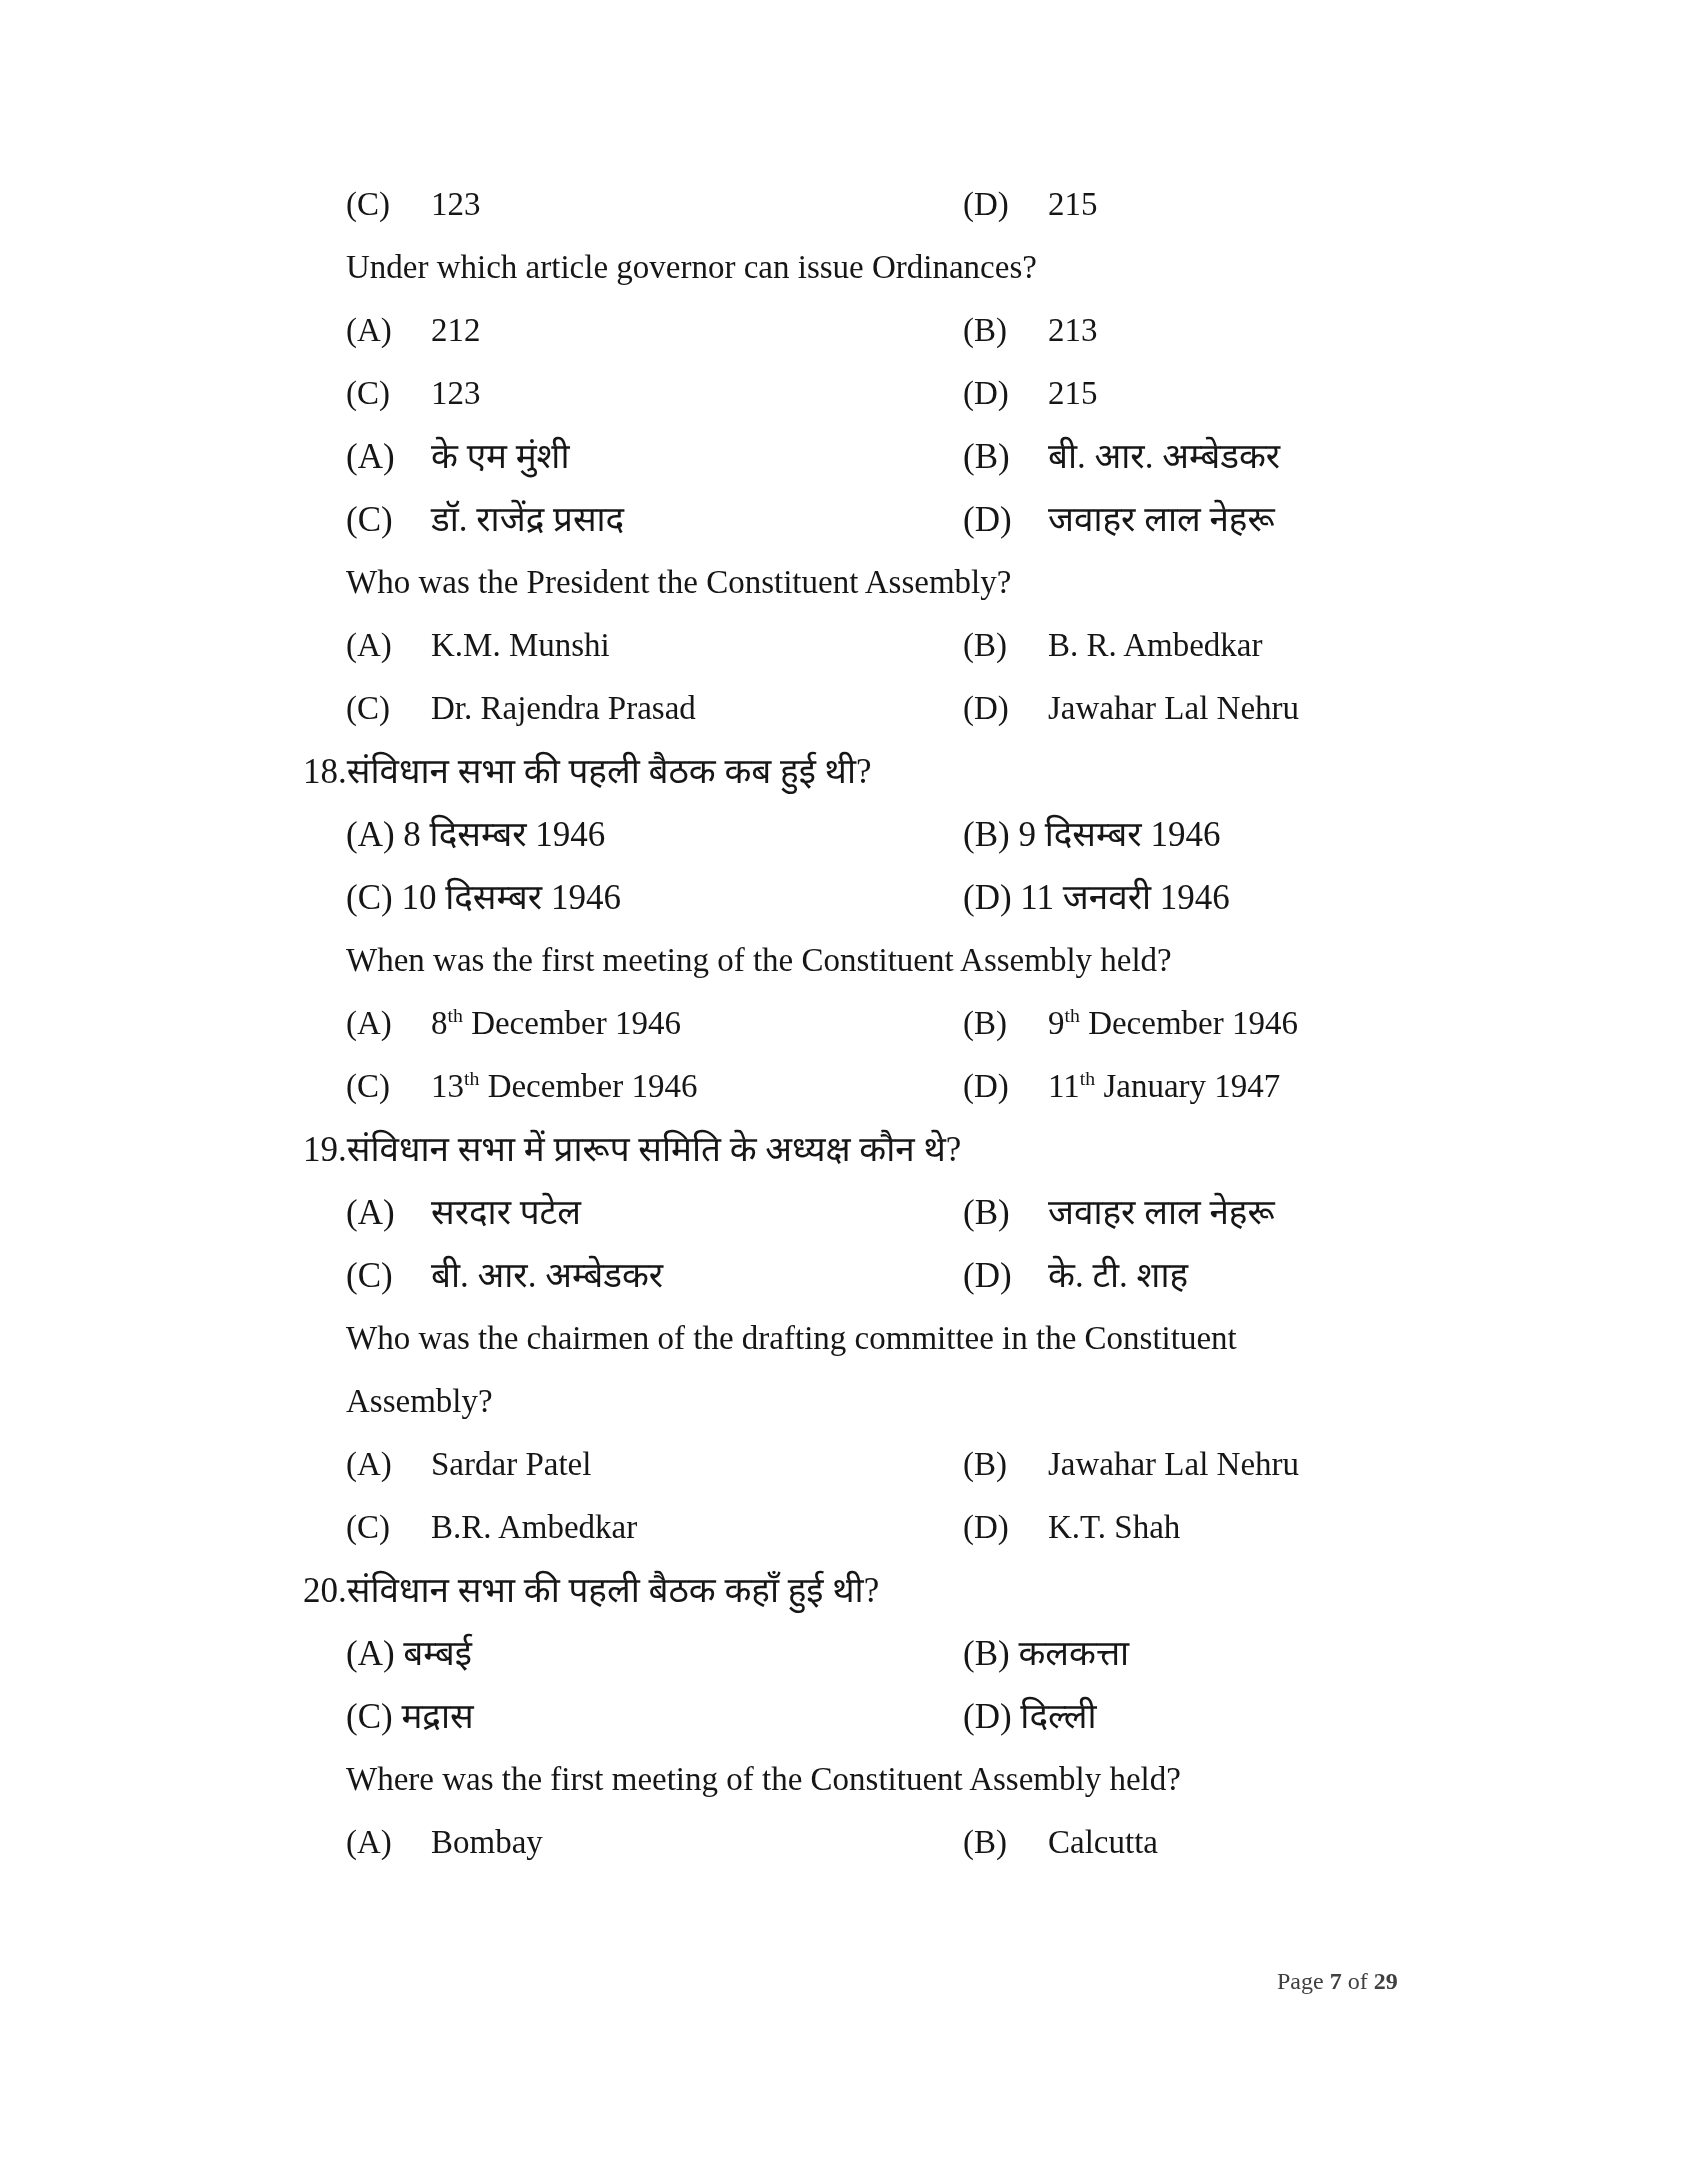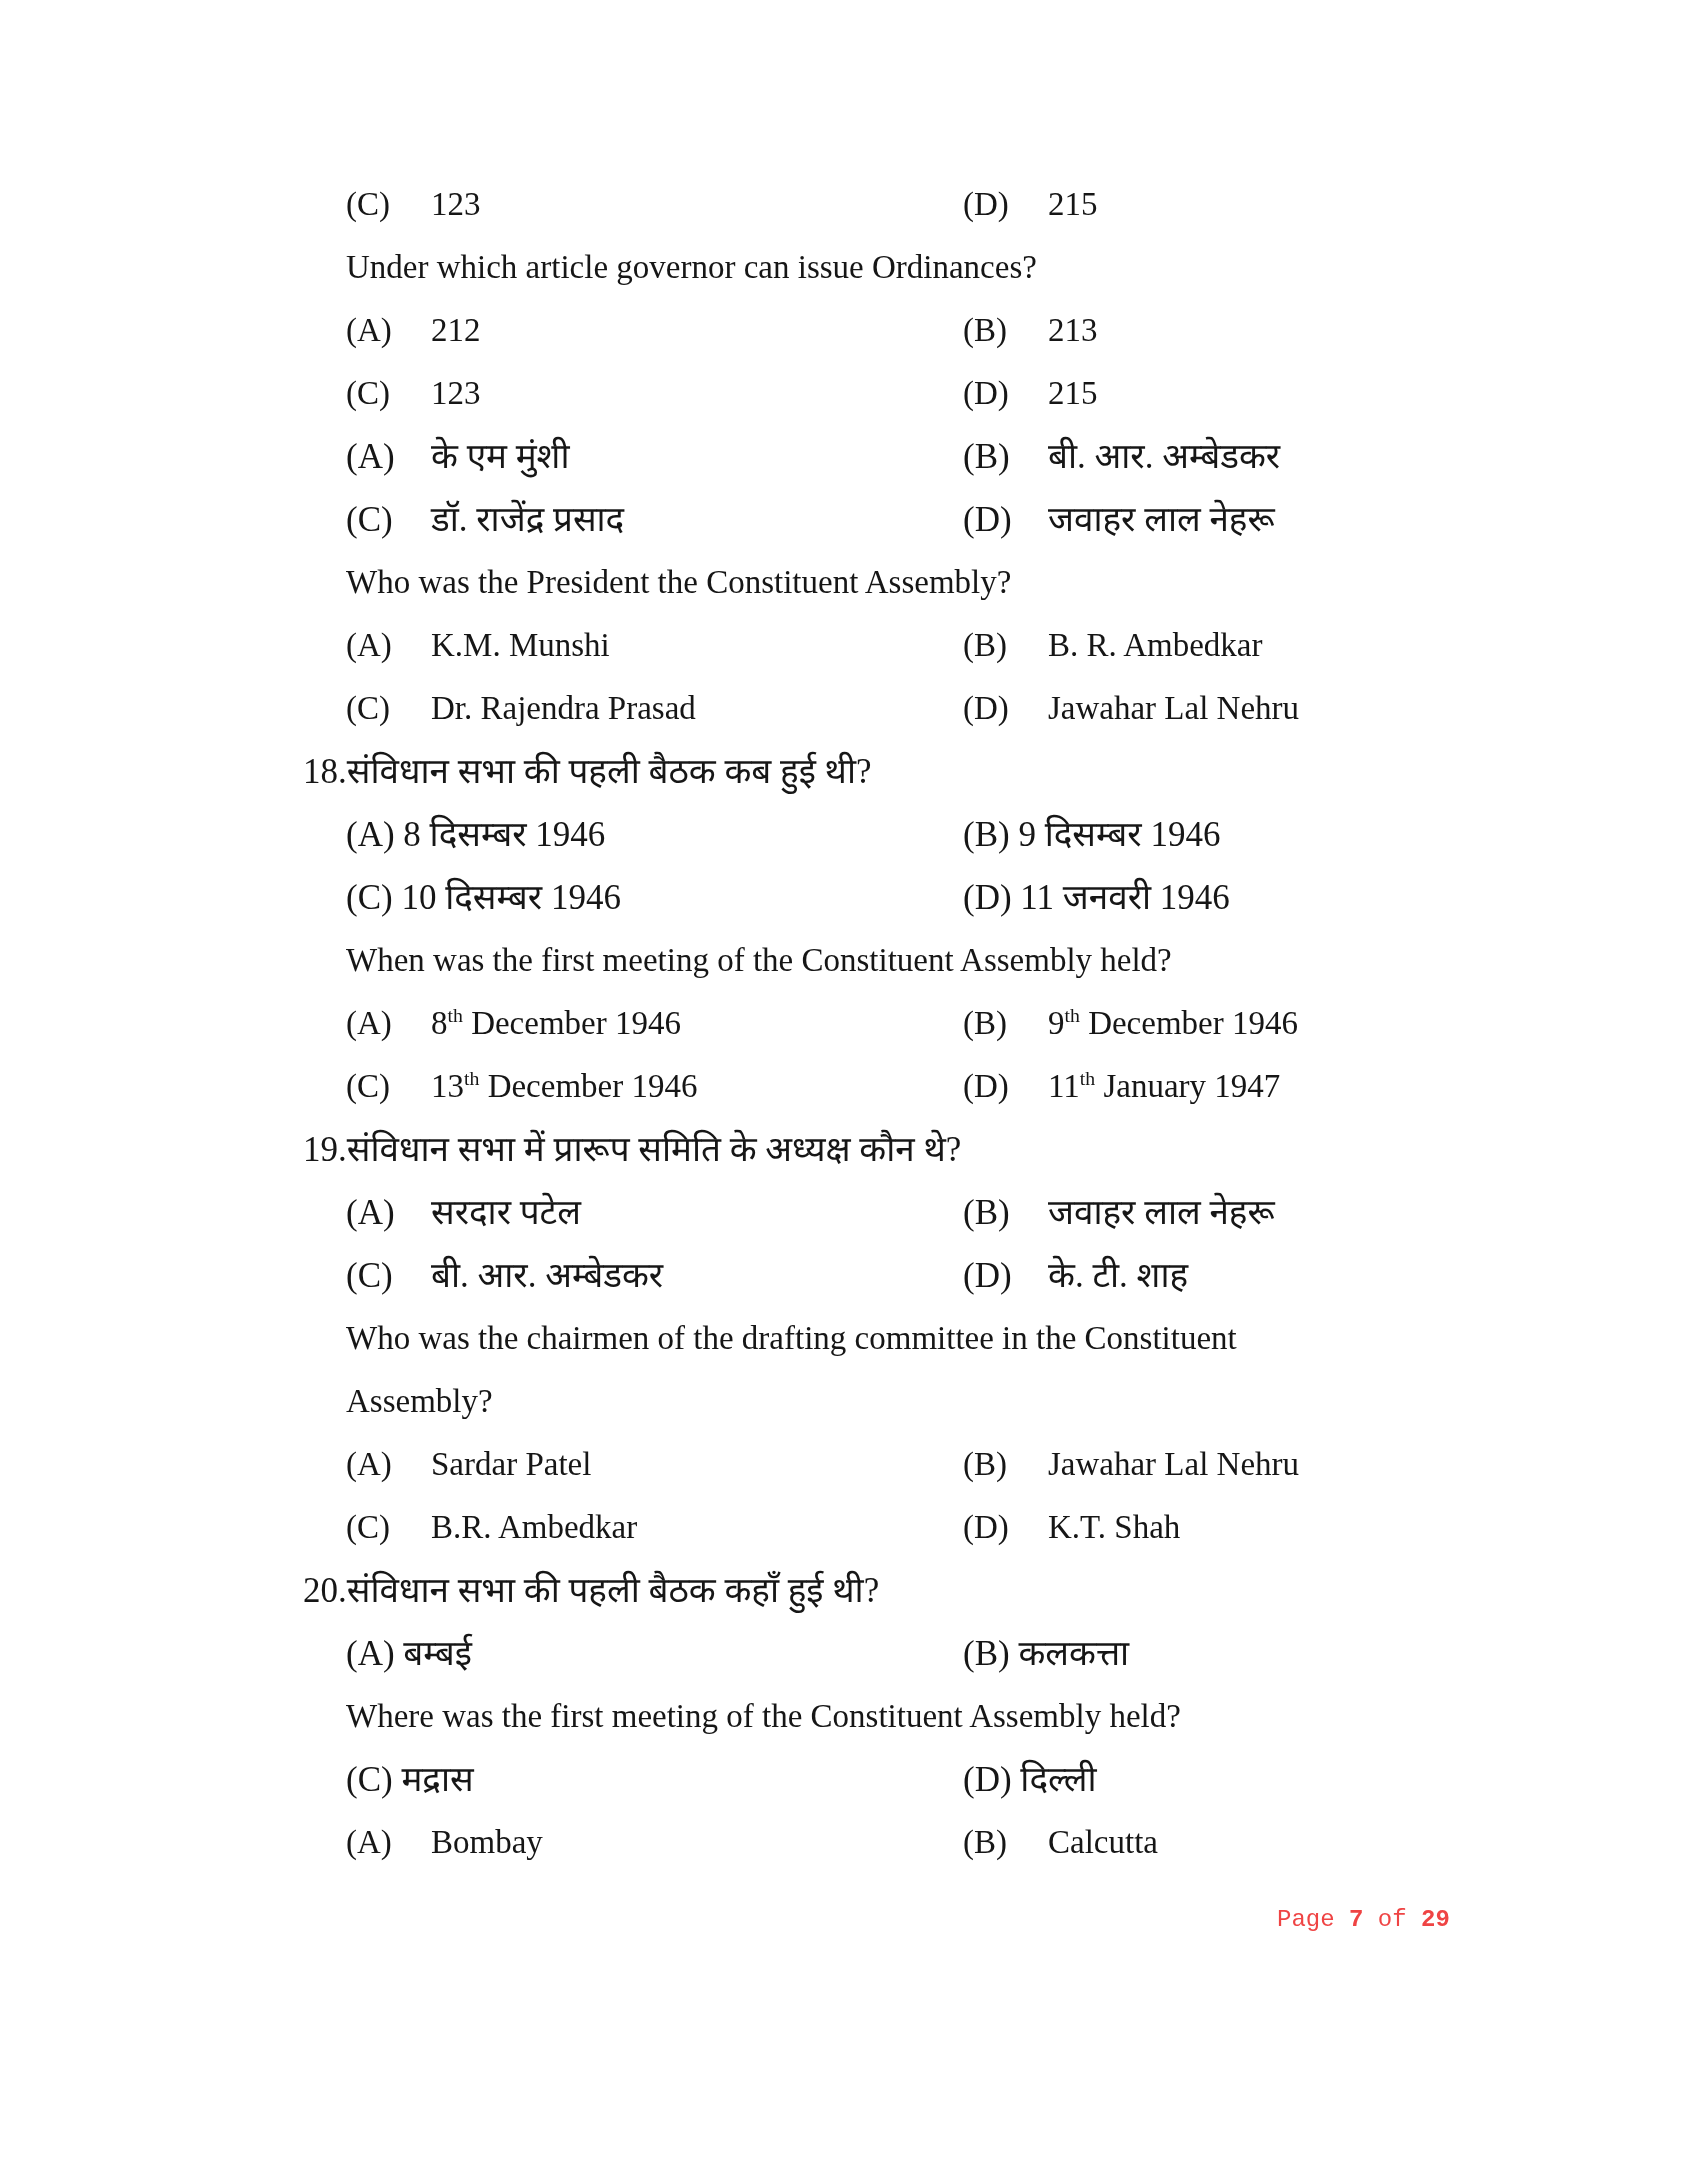--- a/index.html
+++ b/index.html
@@ -24,24 +24,24 @@
   .l-start { position:absolute; left:346px; top:0; }
   .r-start { position:absolute; left:963px; top:0; }
   .l-label { position:absolute; left:346px; top:0; }
   .l-text  { position:absolute; left:431px; top:0; }
   .r-label { position:absolute; left:963px; top:0; }
   .r-text  { position:absolute; left:1048px; top:0; }
   sup { font-size:0.6em; line-height:0;text-align:center; }
   #footer {
     position:absolute;
     left:1277px;
-    top:1906px;
-    font-family:Liberation Mono, monospace;
+    top:1968px;
+    font-family:Liberation Serif, serif;
     font-size:24px;
-    color:#ef4444;
+    color:#404040;
     white-space:pre;
   }
   #footer b { font-weight:700; }
 </style>
 </head>
 <body>
 
 <main>
   <div id="doc-rows">
       <div class="row opt2tab">
@@ -151,26 +151,26 @@
         <span class="r-label">(D)</span>
         <span class="r-text">K.T. Shah</span>
       </div>
       <div class="row question hi">
         <span class="q-start"><span>20.</span><span>संविधान सभा की पहली बैठक कहाँ हुई थी?</span></span>
       </div>
       <div class="row opt2tight hi">
         <span class="l-start"><span>(A)</span> <span>बम्बई</span></span>
         <span class="r-start"><span>(B)</span> <span>कलकत्ता</span></span>
       </div>
-      <div class="row line">
-        <span class="l-start">Where was the first meeting of the Constituent Assembly held?</span>
-      </div>
       <div class="row opt2tight hi">
         <span class="l-start"><span>(C)</span> <span>मद्रास</span></span>
         <span class="r-start"><span>(D)</span> <span>दिल्ली</span></span>
+      </div>
+      <div class="row line">
+        <span class="l-start">Where was the first meeting of the Constituent Assembly held?</span>
       </div>
       <div class="row opt2tab">
         <span class="l-label">(A)</span>
         <span class="l-text">Bombay</span>
         <span class="r-label">(B)</span>
         <span class="r-text">Calcutta</span>
       </div>
     </div>
 
   <div id="footer"><span>Page </span><b>7</b><span> of </span><b>29</b></div>

